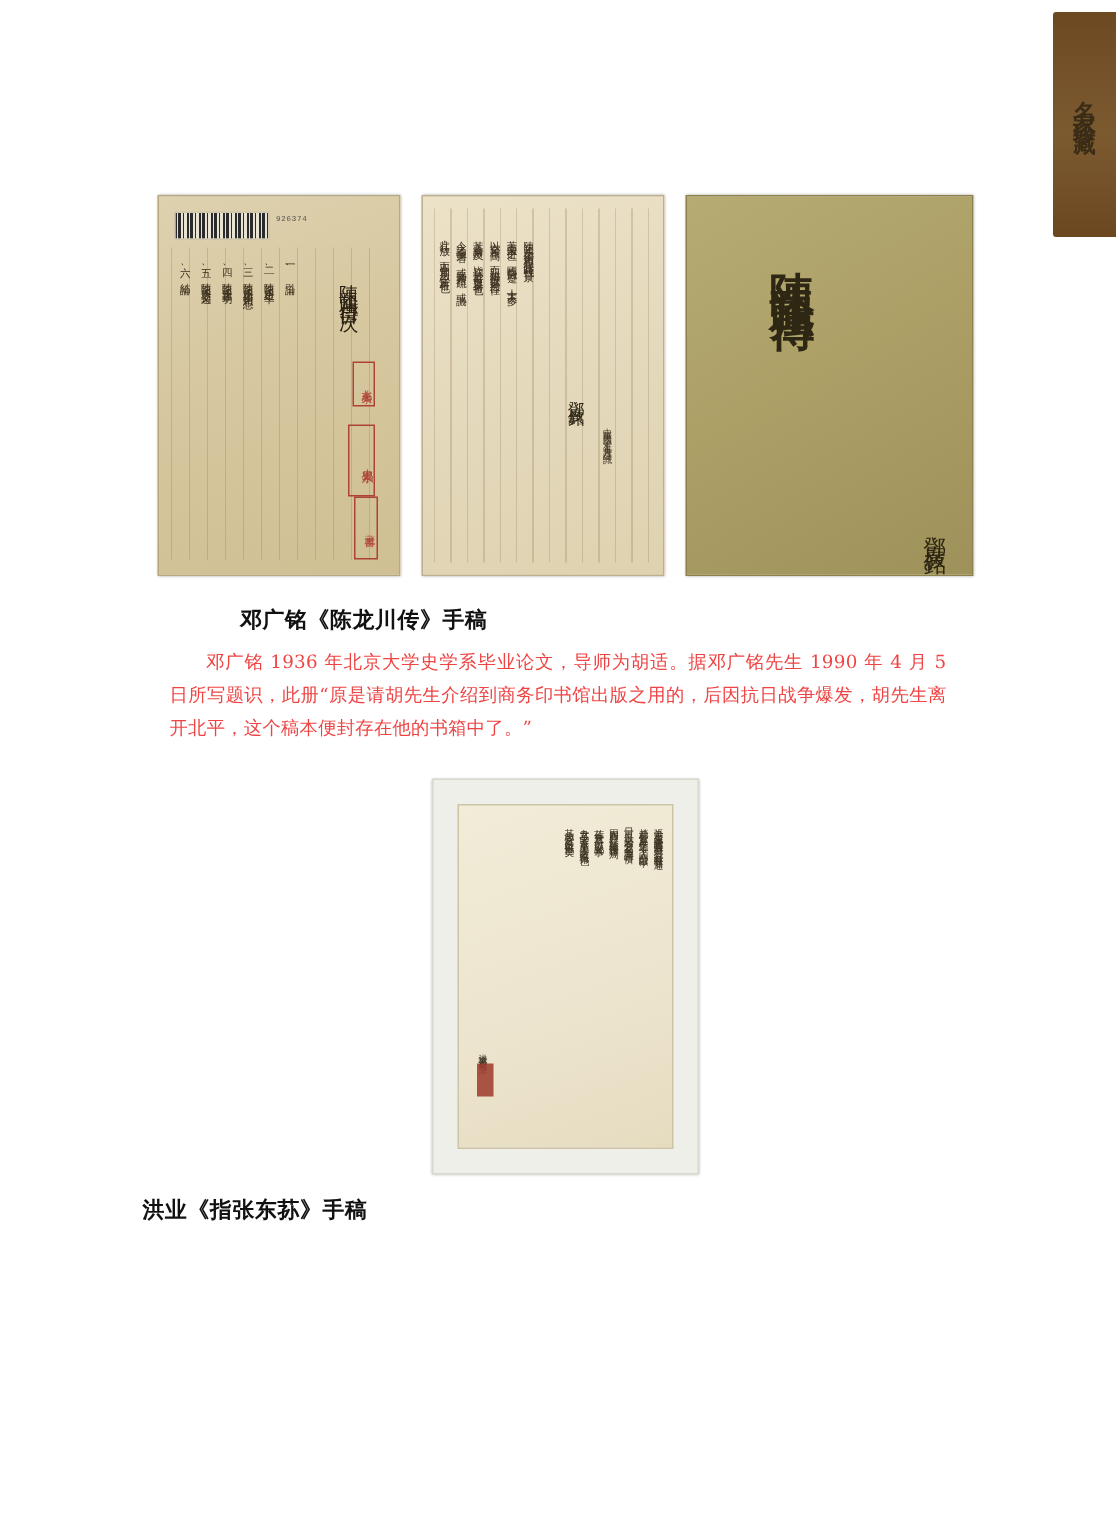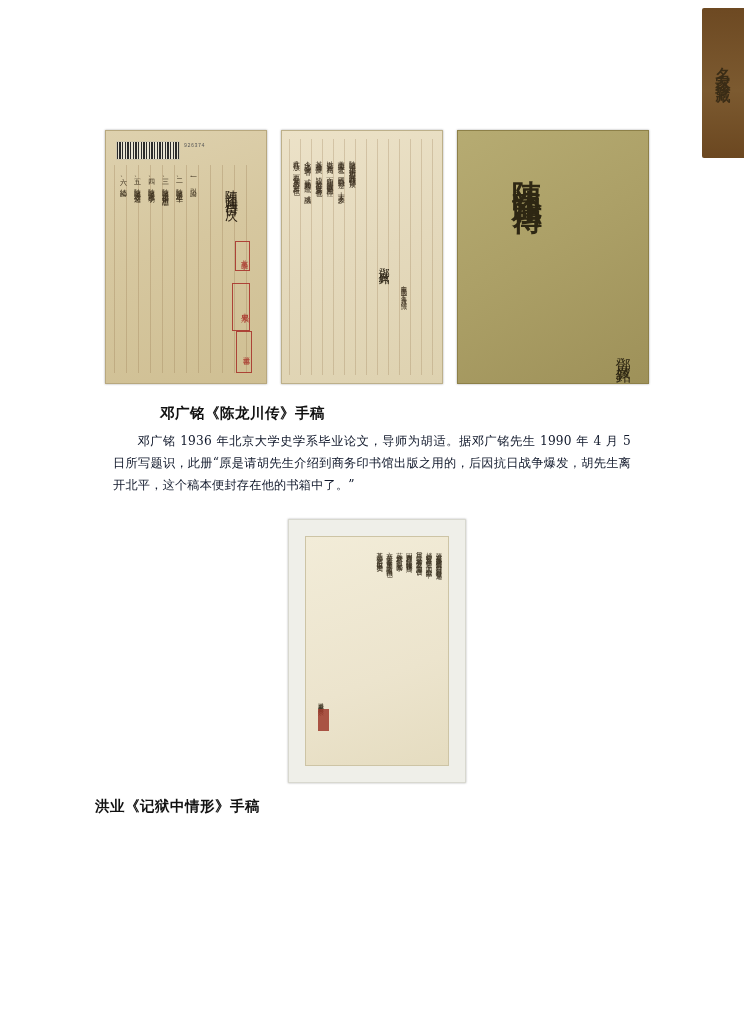--- a/index.html
+++ b/index.html
@@ -293,21 +293,21 @@
     font-size: 14.5px;
     font-weight: 700;
     color: #111;
     letter-spacing: 0.5px;
   }
   .body-text {
     position: absolute;
     font-family: "DejaVu Serif", serif;
     font-size: 12.2px;
     line-height: 22px;
-    color: #0f172a;
+    color: #ef4444;
     text-align: justify;
     text-justify: inter-character;
     letter-spacing: 0.2px;
   }
   .indent { text-indent: 2em; }
 </style>
 </head>
 <body>
 
 <div class="page">
@@ -367,15 +367,15 @@
         <div class="vcol">囚居四月餘始先後獲釋焉</div>
         <div class="vcol">茲作六君子歌以記其事</div>
         <div class="vcol">六君子者皆燕京大學之教職員也</div>
         <div class="vcol">其志節之高足以風世矣</div>
       </div>
       <div class="p4-sign">洪業書於燕京</div>
       <div class="p4-seal"></div>
     </div>
   </div>
 
-  <div class="section-title" style="left:95px; top:797px;">洪业《记狱中情形》手稿</div>
+  <div class="section-title" style="left:95px; top:797px;">洪业《指张东荪》手稿</div>
 
 </div>
 
 </body></html>

